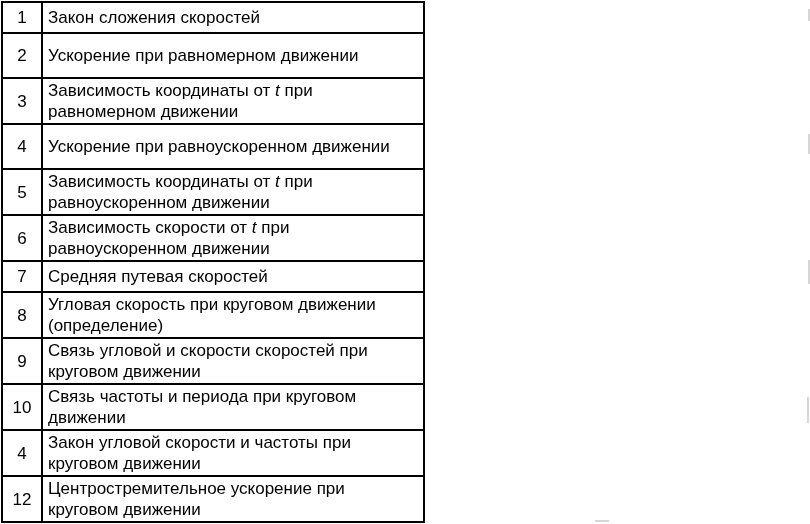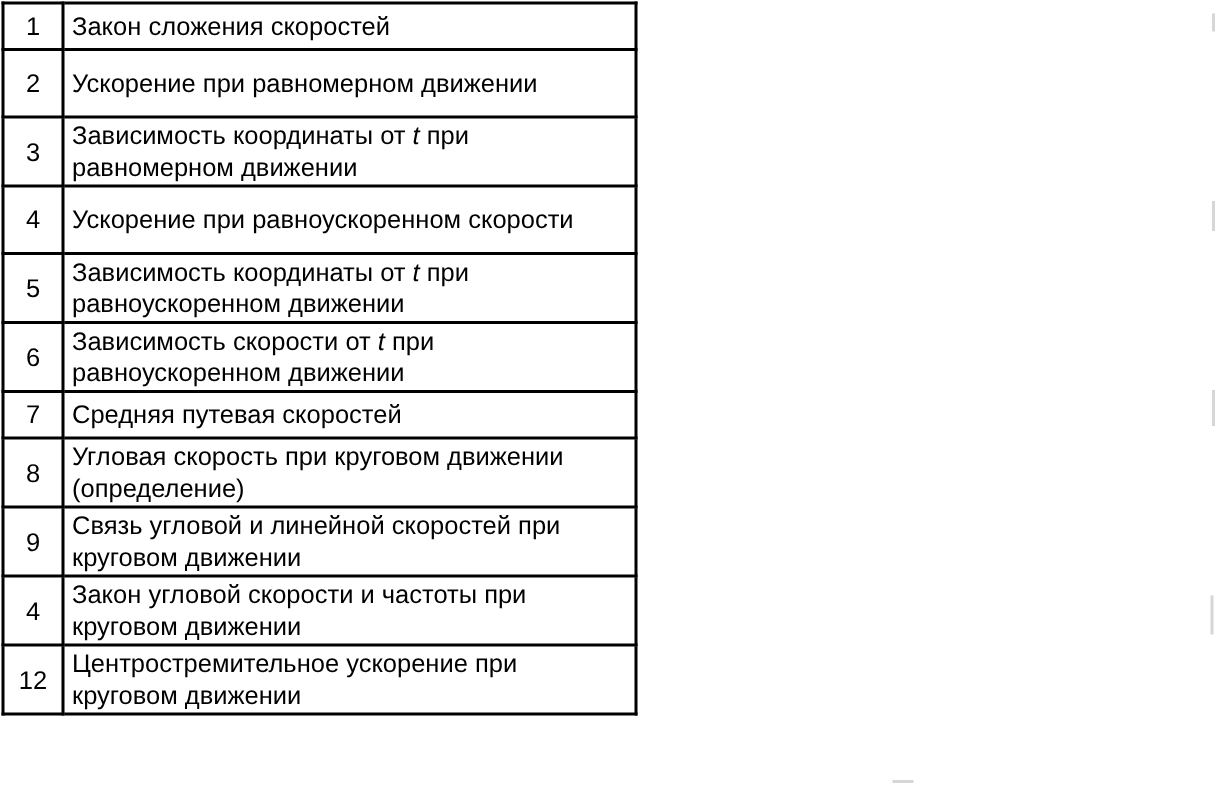--- a/index.html
+++ b/index.html
@@ -79,21 +79,21 @@
     </tr>
 
     <tr>
       <td class="num">3</td>
       <td class="label">Зависимость координаты от <i>t</i> при
 равномерном движении</td>
     </tr>
 
     <tr>
       <td class="num">4</td>
-      <td class="label">Ускорение при равноускоренном скорости</td>
+      <td class="label">Ускорение при равноускоренном движении</td>
     </tr>
 
     <tr>
       <td class="num">5</td>
       <td class="label">Зависимость координаты от <i>t</i> при
 равноускоренном движении</td>
     </tr>
 
     <tr>
       <td class="num">6</td>
@@ -107,24 +107,29 @@
     </tr>
 
     <tr>
       <td class="num">8</td>
       <td class="label">Угловая скорость при круговом движении
 (определение)</td>
     </tr>
 
     <tr>
       <td class="num">9</td>
-      <td class="label">Связь угловой и линейной скоростей при
+      <td class="label">Связь угловой и скорости скоростей при
 круговом движении</td>
     </tr>
 
+    <tr>
+      <td class="num">10</td>
+      <td class="label">Связь частоты и периода при круговом
+движении</td>
+    </tr>
 
     <tr>
       <td class="num">4</td>
       <td class="label">Закон угловой скорости и частоты при
 круговом движении</td>
     </tr>
 
     <tr>
       <td class="num">12</td>
       <td class="label">Центростремительное ускорение при

